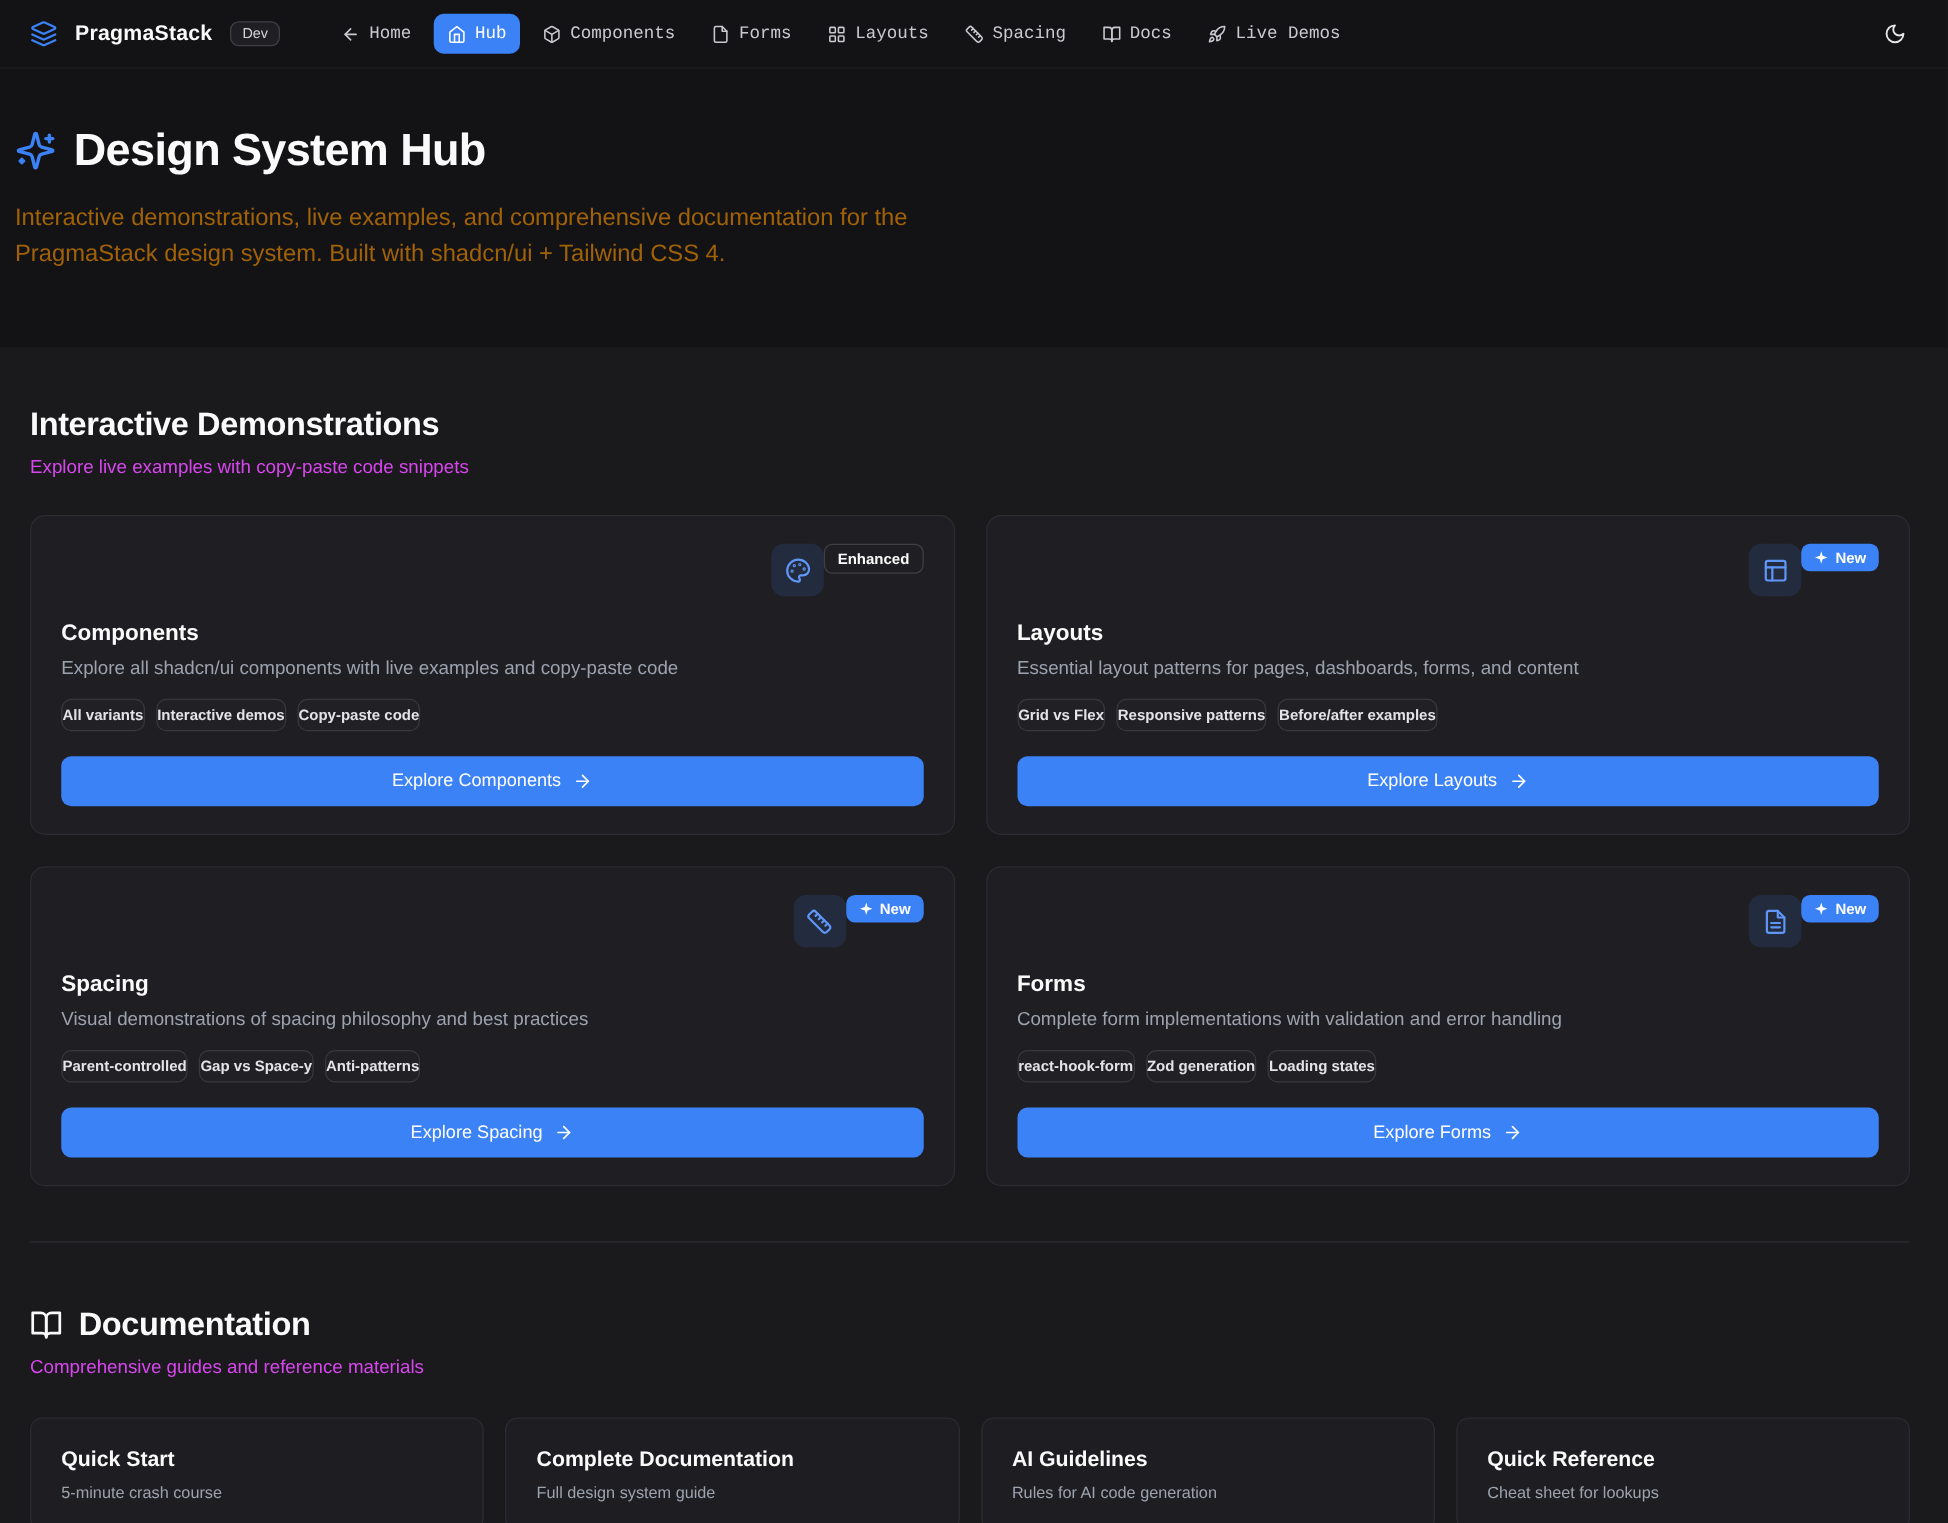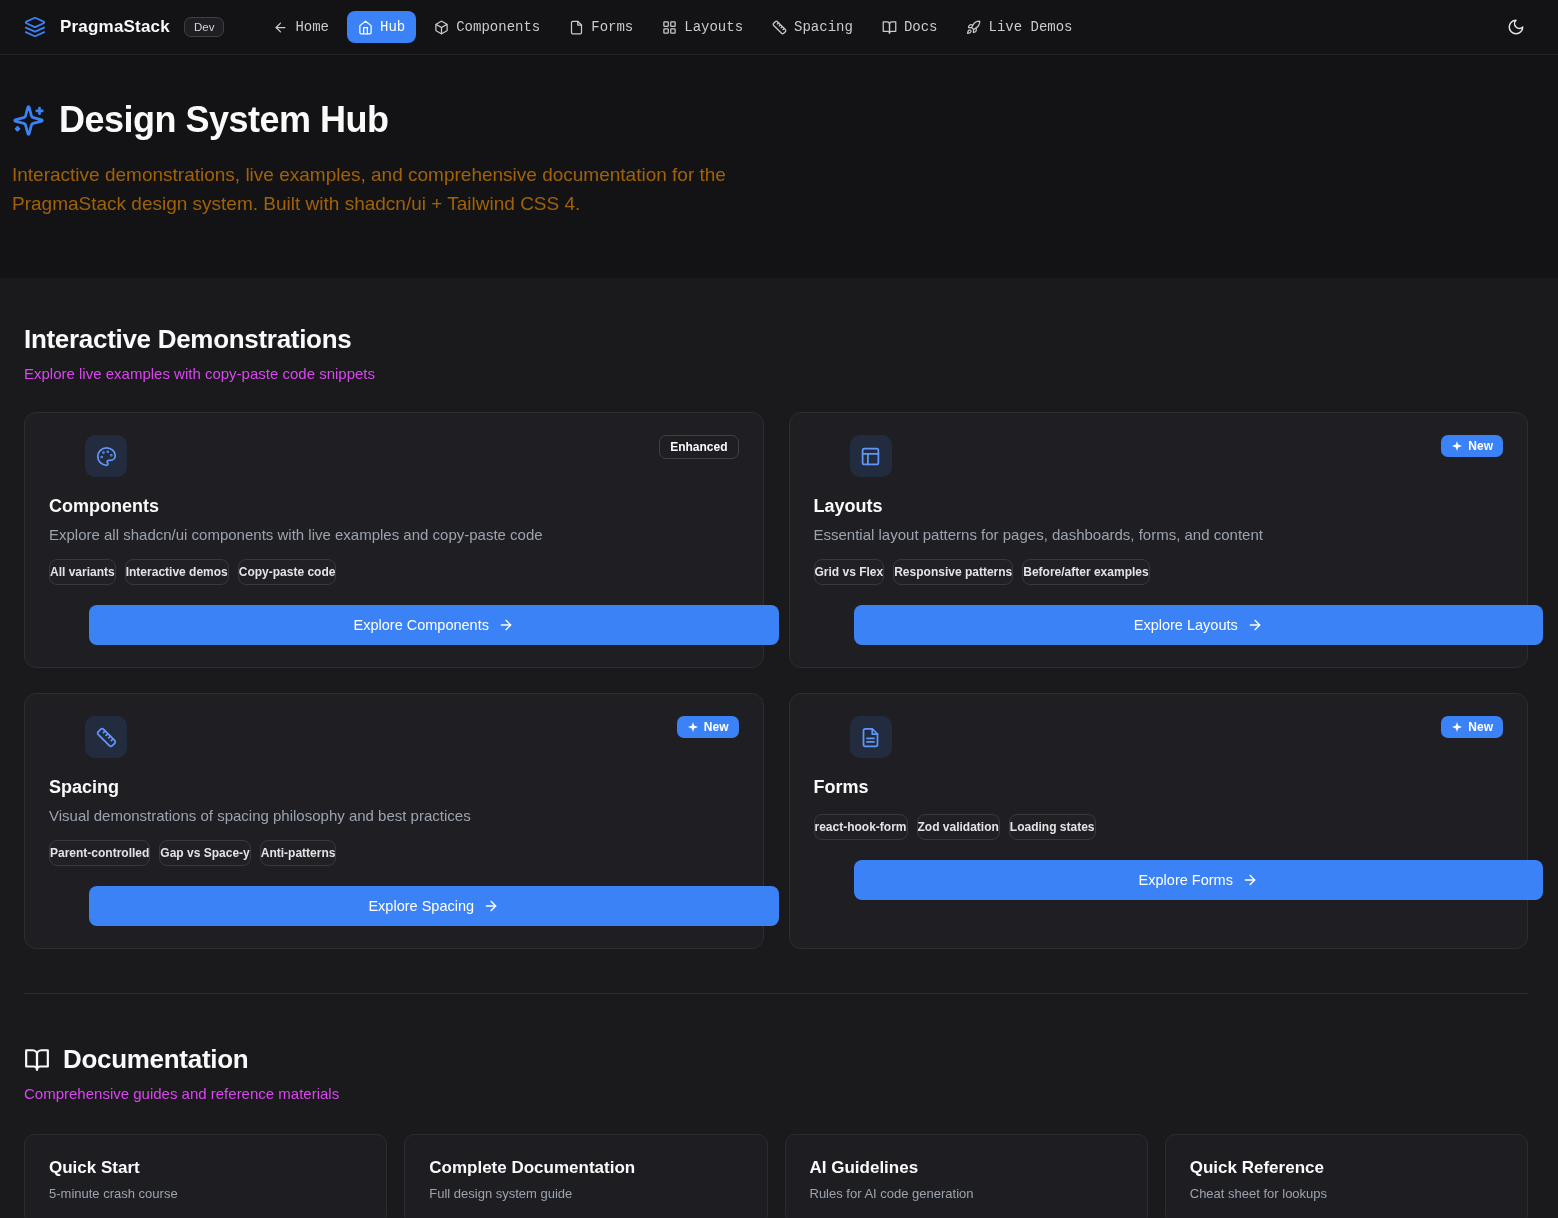--- a/index.html
+++ b/index.html
@@ -51,21 +51,21 @@
   
   main { padding:0 30px 24px 24px; }
   .section-title { font-size:26px; font-weight:700; letter-spacing:-.3px; }
   .demos-section .section-title { padding-top:46px; }
   .section-sub { margin-top:10px; font-size:15px; color:#d946ef; }
 
   .card-grid { display:grid; grid-template-columns:1fr 1fr; gap:25px; margin-top:30px; }
   .demo-card {
     background:#1f1f23; border:1px solid #2c2c31; border-radius:12px; padding:22px 24px;
   }
-  .card-top { display:flex; justify-content:space-between; align-items:flex-start;margin-left:36px; }
+  .card-top { display:flex; justify-content:flex-end; align-items:flex-start;margin-left:36px; }
   .icon-tile {
     width:42px; height:42px; border-radius:10px;
     background:rgba(59,130,246,.13); color:#5f96f8;
     display:flex; align-items:center; justify-content:center;
   }
   .icon-tile svg { width:21px; height:21px; }
   .badge {
     font-size:12px; font-weight:600; border-radius:7px; padding:4px 10px;
     display:inline-flex; align-items:center; gap:5px; line-height:1.2;
   }
@@ -77,21 +77,21 @@
   .tags { display:flex; gap:9px; margin-top:16px; flex-wrap:wrap; }
   .tag {
     font-size:12px; font-weight:600; color:#e4e4e7;
     background:#212125; border:1px solid #38383e;
     padding:5px 0; border-radius:8px; cursor:default;
   }
   .cta {
     margin-top:20px; width:100%; height:40px;
     background:#3b82f6; color:#fff; border:none; border-radius:8px;
     font-size:14.5px; font-weight:500; font-family:inherit;
-    display:flex; align-items:center; justify-content:center; gap:9px; cursor:pointer;margin-left:40px;
+    display:flex; align-items:center; justify-content:center; gap:9px; cursor:pointer;
   }
   .cta svg { width:16px; height:16px; }
 
   .divider { border:none; border-top:1px solid #2c2c31; margin-top:44px; }
 
   
   .docs-title-row { display:flex; align-items:center; gap:13px; padding-top:50px; }
   .docs-title-row svg { width:26px; height:26px; color:#fafafa; }
   .doc-grid { display:grid; grid-template-columns:repeat(4,1fr); gap:17px; margin-top:32px; }
   .doc-card {
@@ -351,23 +351,24 @@
           <span class="badge new">
             <span>
                 <svg viewBox="0 0 24 24" width="12" height="12" fill="currentColor" stroke="none">
                   <path d="M12 2l2.2 7.1L22 12l-7.8 2.9L12 22l-2.2-7.1L2 12l7.8-2.9z"></path>
                 </svg>
               </span>
             <span>New</span>
           </span>
         </div>
         <h3 class="card-title">Forms</h3>
+        <p class="card-desc">Complete form implementations with validation and error handling</p>
         <div class="tags">
           <span class="tag">react-hook-form</span>
-          <span class="tag">Zod validation</span>
+          <span class="tag">Zod generation</span>
           <span class="tag">Loading states</span>
         </div>
         <button class="cta">
           <span>Explore Forms</span>
           <span>
               <svg viewBox="0 0 24 24" width="16" height="16" fill="none" stroke="currentColor" stroke-width="2" stroke-linecap="round" stroke-linejoin="round">
                 <path d="M5 12h14"></path>
                 <path d="m12 5 7 7-7 7"></path>
               </svg>
             </span>

